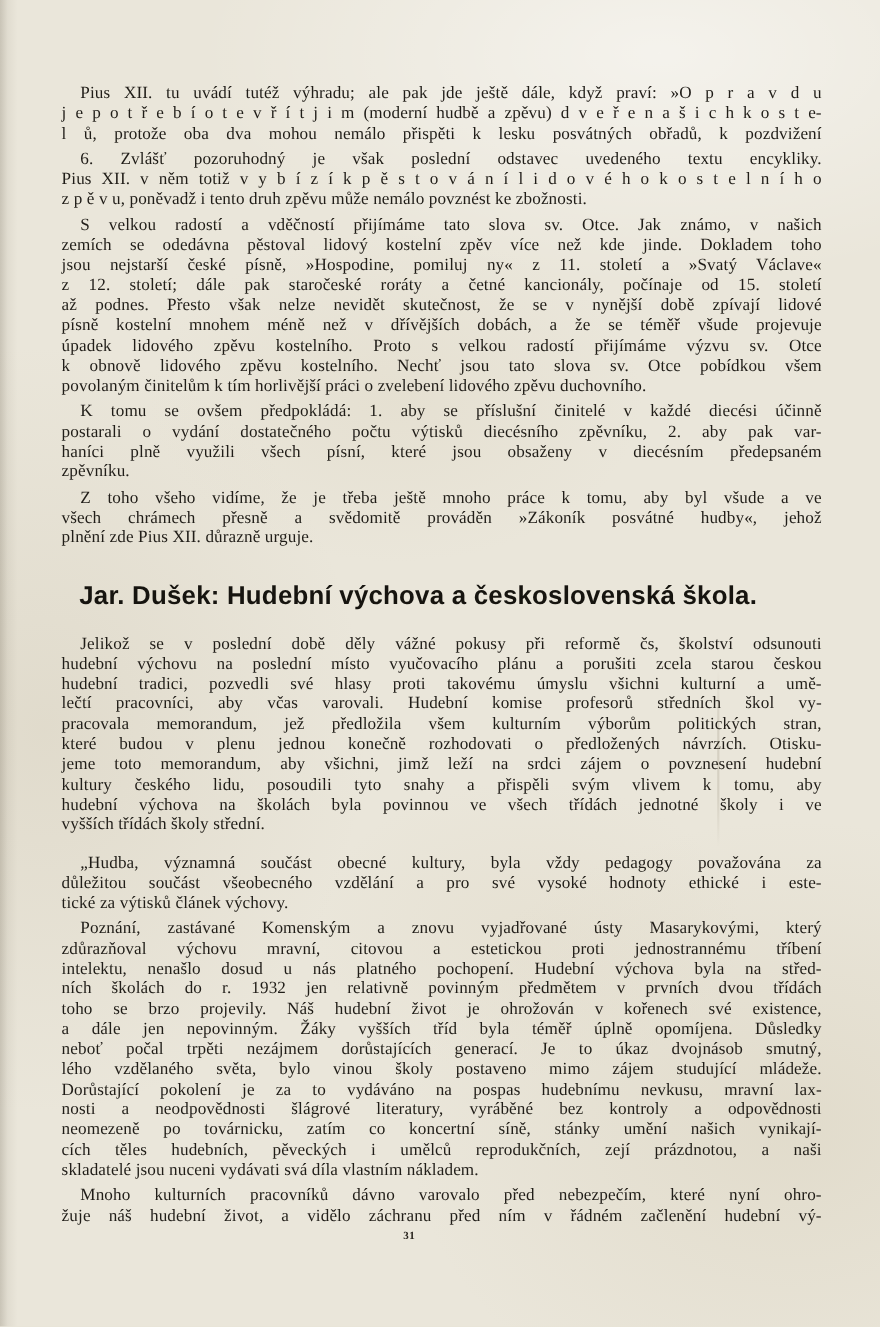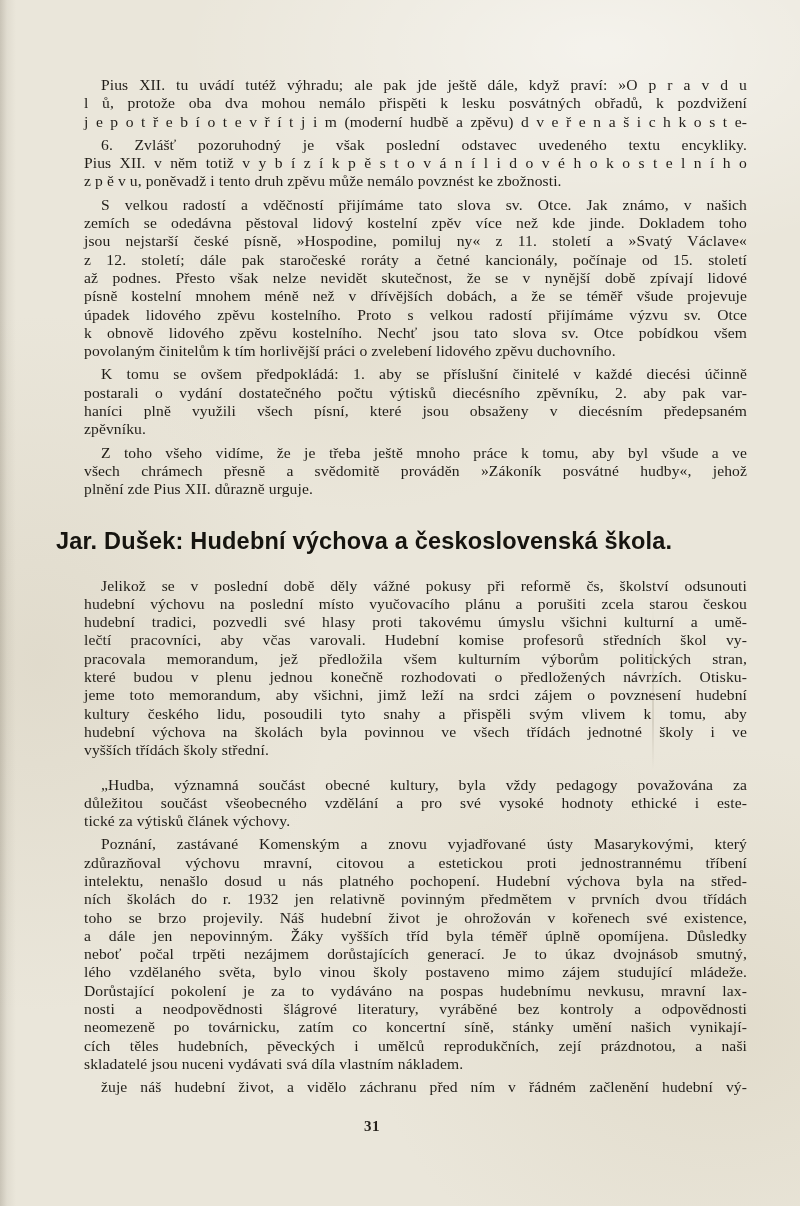--- a/index.html
+++ b/index.html
@@ -44,54 +44,53 @@
     line-height: 18.3px;
     letter-spacing: 0.1px;
   }
   .para { margin: 5px 0 0 0; }
   section > .para:first-child { margin-top: 0; }
   .para.gap-before { margin-top: 16px; }
   .para .line:first-child { text-indent: 17px; }
   .line {
     text-align: justify;
     text-align-last: justify;
-    margin-left: 28px;
   }
   .line.last { text-align-last: left; }
   .heading {
     font-family: "Liberation Sans", "DejaVu Sans", sans-serif;
     font-weight: 700;
     font-size: 23.5px;
     line-height: 30px;
     letter-spacing: 0.2px;
     color: #16140f;
-    margin: 27px 0 21px 0;
+    margin: 27px 0 21px 16px;
   }
   .pageno {
     position: absolute;
     top: 1118px;
     left: 332px;
     width: 80px;
     text-align: center;
-    font-size: 15px;
+    font-size: 10px;
     font-weight: 700;
     letter-spacing: 0.5px;
     color: #26221c;
   }
 </style>
 </head>
 <body>
 
 <div class="page">
   <div class="textblock">
     <section>
         <div class="para">
           <div class="line">Pius XII. tu uvádí tutéž výhradu; ale pak jde ještě dále, když praví: »O p r a v d u</div>
+          <div class="line">j e  p o t ř e b í  o t e v ř í t  j i m  (moderní hudbě a zpěvu)  d v e ř e  n a š i c h  k o s t e-</div>
           <div class="line">l ů, protože oba dva mohou nemálo přispěti k lesku posvátných obřadů, k pozdvižení</div>
-          <div class="line">j e  p o t ř e b í  o t e v ř í t  j i m  (moderní hudbě a zpěvu)  d v e ř e  n a š i c h  k o s t e-</div>
         </div>
         <div class="para">
           <div class="line">6. Zvlášť pozoruhodný je však poslední odstavec uvedeného textu encykliky.</div>
           <div class="line">Pius XII. v něm totiž  v y b í z í  k  p ě s t o v á n í  l i d o v é h o  k o s t e l n í h o</div>
           <div class="line last">z p ě v u,  poněvadž i tento druh zpěvu může nemálo povznést ke zbožnosti.</div>
         </div>
         <div class="para">
           <div class="line">S velkou radostí a vděčností přijímáme tato slova sv. Otce. Jak známo, v našich</div>
           <div class="line">zemích se odedávna pěstoval lidový kostelní zpěv více než kde jinde. Dokladem toho</div>
           <div class="line">jsou nejstarší české písně, »Hospodine, pomiluj ny« z 11. století a »Svatý Václave«</div>
@@ -142,18 +141,19 @@
           <div class="line">a dále jen nepovinným. Žáky vyšších tříd byla téměř úplně opomíjena. Důsledky</div>
           <div class="line">neboť počal trpěti nezájmem dorůstajících generací. Je to úkaz dvojnásob smutný,</div>
           <div class="line">lého vzdělaného světa, bylo vinou školy postaveno mimo zájem studující mládeže.</div>
           <div class="line">Dorůstající pokolení je za to vydáváno na pospas hudebnímu nevkusu, mravní lax-</div>
           <div class="line">nosti a neodpovědnosti šlágrové literatury, vyráběné bez kontroly a odpovědnosti</div>
           <div class="line">neomezeně po továrnicku, zatím co koncertní síně, stánky umění našich vynikají-</div>
           <div class="line">cích těles hudebních, pěveckých i umělců reprodukčních, zejí prázdnotou, a naši</div>
           <div class="line last">skladatelé jsou nuceni vydávati svá díla vlastním nákladem.</div>
         </div>
         <div class="para">
+          <div class="line">Mnoho kulturních pracovníků dávno varovalo před nebezpečím, které nyní ohro-</div>
           <div class="line">žuje náš hudební život, a vidělo záchranu před ním v řádném začlenění hudební vý-</div>
         </div>
       </section>
   </div>
   <div class="pageno">31</div>
 </div>
 
 </body></html>

